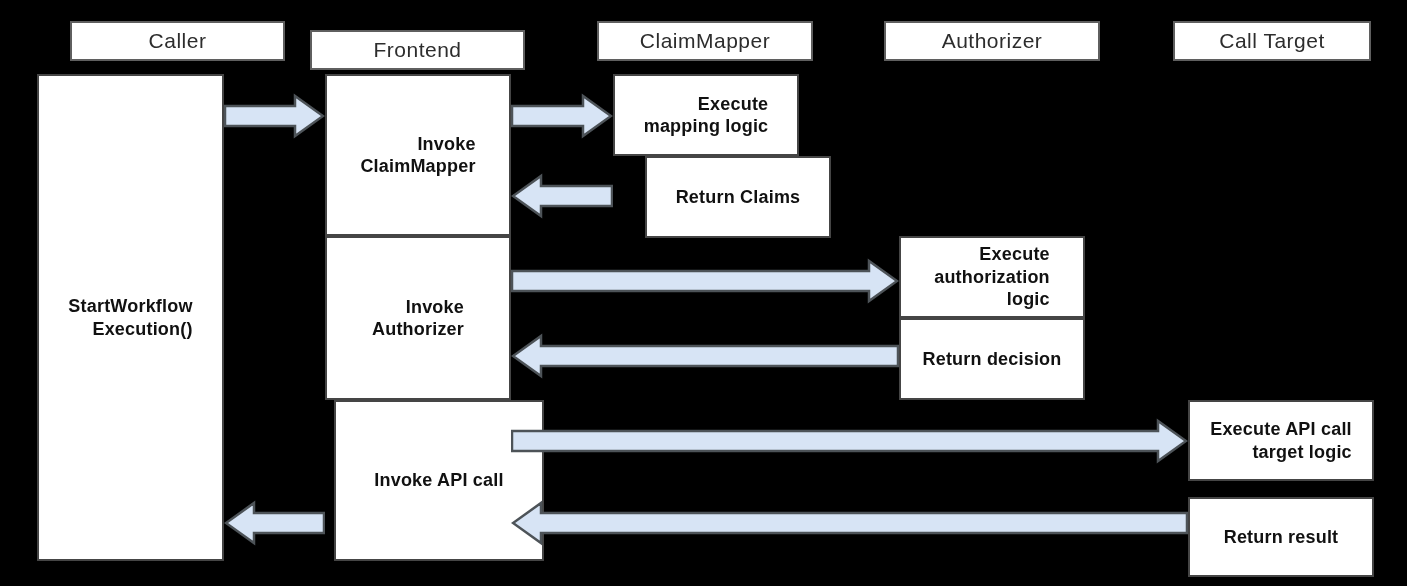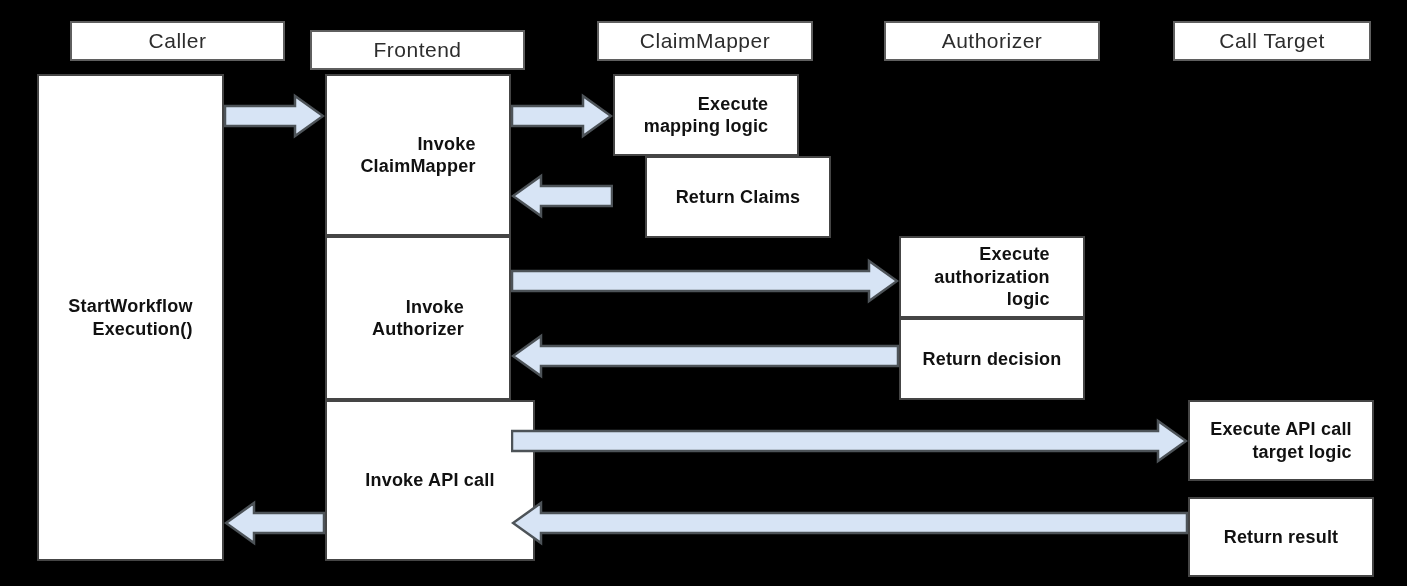--- a/index.html
+++ b/index.html
@@ -66,21 +66,21 @@
   <div class="hdr" style="left:884px; top:21px; width:216px;">Authorizer</div>
   <div class="hdr" style="left:1173px;top:21px; width:198px;">Call Target</div>
 
   <div class="box" style="left:37px; top:74px; width:187px; height:487px;">StartWorkflow
 Execution()</div>
 
   <div class="box" style="left:325px; top:74px;  width:186px; height:162px;">Invoke
 ClaimMapper</div>
   <div class="box" style="left:325px; top:236px; width:186px; height:164px;">Invoke
 Authorizer</div>
-  <div class="box" style="left:325px; top:400px; width:210px; height:161px;">Invoke API call</div>
+  <div class="box" style="left:334px; top:400px; width:210px; height:161px;">Invoke API call</div>
 
   <div class="box" style="left:613px; top:74px;  width:186px; height:82px;">Execute
 mapping logic</div>
   <div class="box" style="left:613px; top:156px; width:186px; height:82px;margin-left:32px;">Return Claims</div>
 
   <div class="box" style="left:899px; top:236px; width:186px; height:82px;">Execute
 authorization
 logic</div>
   <div class="box" style="left:1188px; top:400px; width:186px; height:81px;">Execute API call
 target logic</div>

